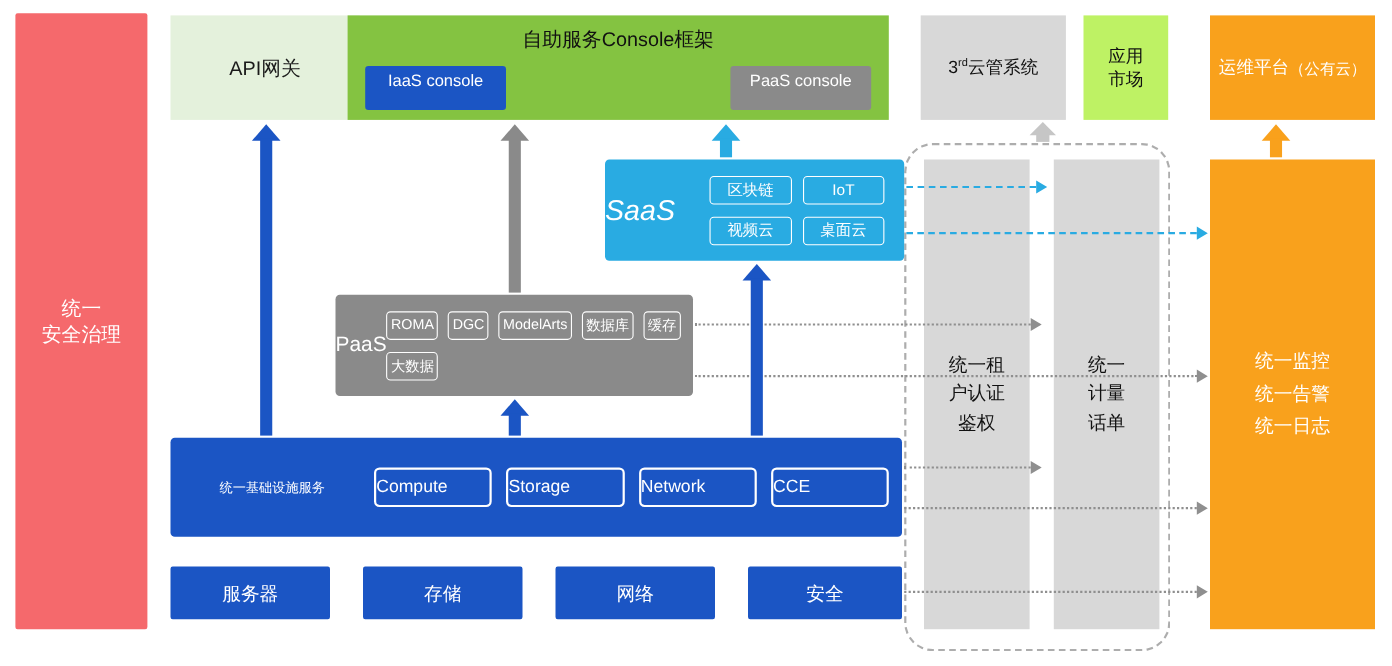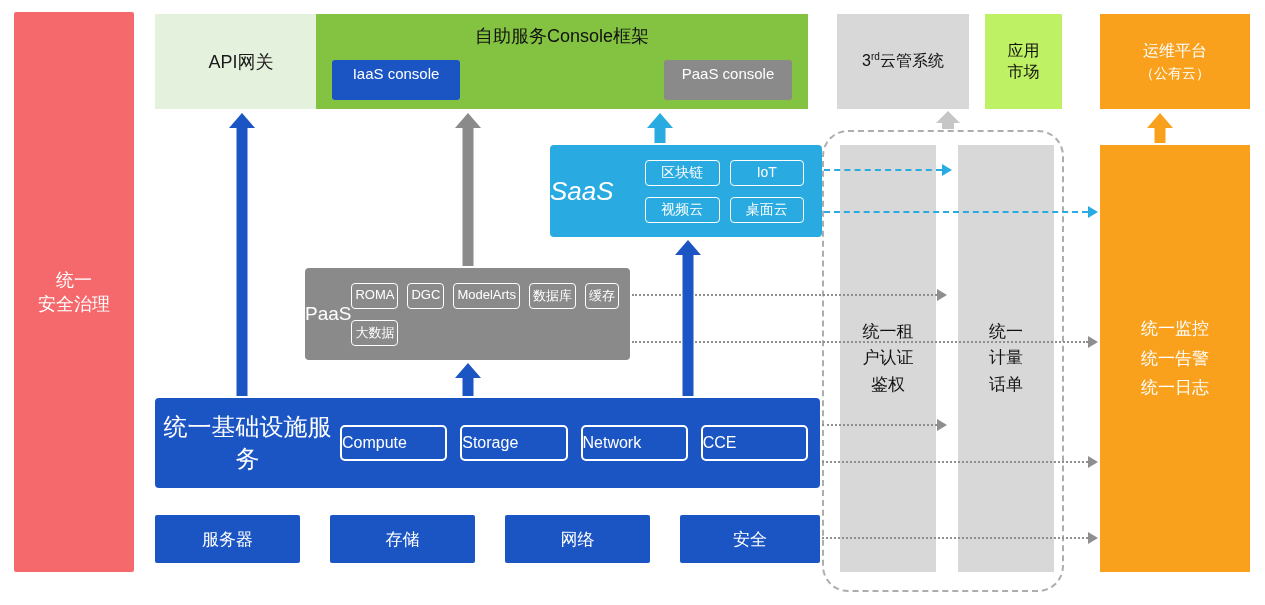--- a/index.html
+++ b/index.html
@@ -14,36 +14,36 @@
   .red-bar{left:14px; top:12px; width:120px; height:560px; background:#F5696C; color:#fff; font-size:18px; border-radius:2px; z-index:1;}
   .api-gw{left:155px; top:14px; width:172px; height:95px; background:#E4F1DC; color:#1a1a1a; font-size:18px;}
   .console-frame{left:316px; top:14px; width:492px; height:95px; background:#84C341; flex-direction:column; justify-content:flex-start; padding:10px 16px 9px;}
   .cf-title{color:#111; font-size:18px;}
   .cf-row{display:flex; width:100%; justify-content:space-between; margin-top:auto;}
   .chip{height:40px; line-height:28px; width:128px; border-radius:3px; color:#fff; font-size:15px; text-align:center;}
   .chip-blue{background:#1B55C4;} .chip-gray{background:#8A8A8A;} .chip-cyan{background:#29ABE2;}
   .third-cms{left:837px; top:14px; width:132px; height:95px; background:#D8D8D8; font-size:16px; color:#111;}
   .third-cms sup{font-size:10px;}
   .app-market{left:985px; top:14px; width:77px; height:95px; background:#bef264; font-size:16px; color:#111;}
-  .ops-top{left:1100px; top:14px; width:150px; height:95px; background:#F9A11C; color:#fff; flex-direction:column; font-size:16px;}
+  .ops-top{left:1100px; top:14px; width:150px; height:95px; background:#F9A11C; color:#fff; flex-direction:row; font-size:16px;}
   .ops-top .small{font-size:14px; margin-top:3px;}
 
   
   .saas-layer{left:550px; top:145px; width:272px; height:92px; background:#29ABE2; border-radius:4px; color:#fff; justify-content:flex-start; z-index:2;}
   .layer-label{width:95px; text-align:left; font-size:26px;font-style:italic;}
   .saas-grid{display:grid; grid-template-columns:1fr 1fr; gap:11px 10px; margin-right:18px; flex:1;}
   .pill{border:1.5px solid #fff; border-radius:4px; padding:3px 6px; font-size:14px; text-align:center; color:#fff; white-space:nowrap;}
 
   .paas-layer{left:305px; top:268px; width:325px; height:92px; background:#8A8A8A; border-radius:4px; color:#fff; justify-content:flex-start; z-index:2;}
   .paas-label{width:66px; text-align:center; font-size:19px;}
   .paas-grid{display:grid; grid-template-columns:1fr 1fr 1fr 1fr 1fr; gap:11px 9px; margin-right:14px; flex:1;}
   .paas-grid .pill{font-size:13px; padding:3px 3px;}
 
   .iaas-layer{left:155px; top:398px; width:665px; height:90px; background:#1B55C4; border-radius:4px; color:#fff; justify-content:flex-start; z-index:2;}
-  .iaas-label{width:185px; font-size:24px;}
+  .iaas-label{width:185px; font-size:12px;}
   .iaas-row{display:flex; flex:1; gap:13px; margin-right:12px;}
   .iaas-pill{flex:1; border:2px solid #fff; border-radius:5px; height:32px; line-height:32px; text-align:left; font-size:16px; color:#fff;}
 
   .hw{position:absolute; top:515px; height:48px; background:#1B55C4; color:#fff; font-size:17px; display:flex; align-items:center; justify-content:center; border-radius:2px; z-index:2;}
   .hw1{left:155px;width:145px;} .hw2{left:330px;width:145px;} .hw3{left:505px;width:145px;} .hw4{left:680px;width:140px;}
 
   
   .dashed-wrap{position:absolute; left:822px; top:130px; width:242px; height:462px; border:2px dashed #ADADAD; border-radius:26px; box-sizing:border-box; z-index:1;}
   .auth-bar{left:840px; top:145px; width:96px; height:427px; background:#D8D8D8; color:#111; font-size:17px; line-height:1.55; z-index:2;}
   .meter-bar{left:958px; top:145px; width:96px; height:427px; background:#D8D8D8; color:#111; font-size:17px; line-height:1.55; z-index:2;}

